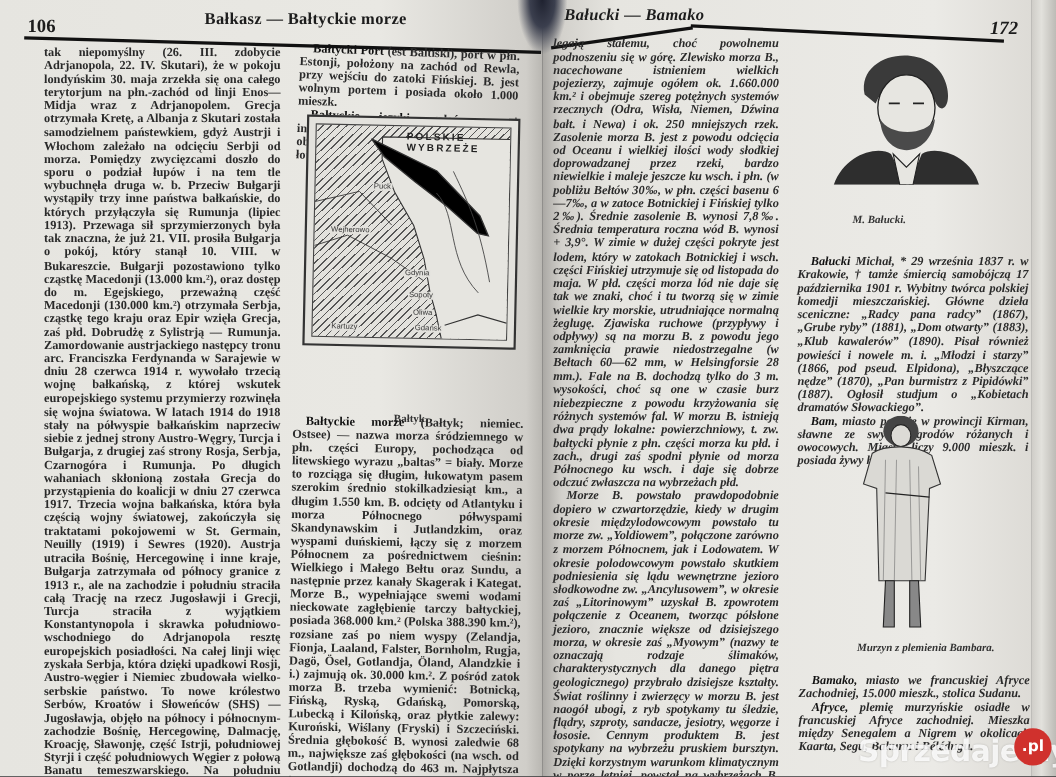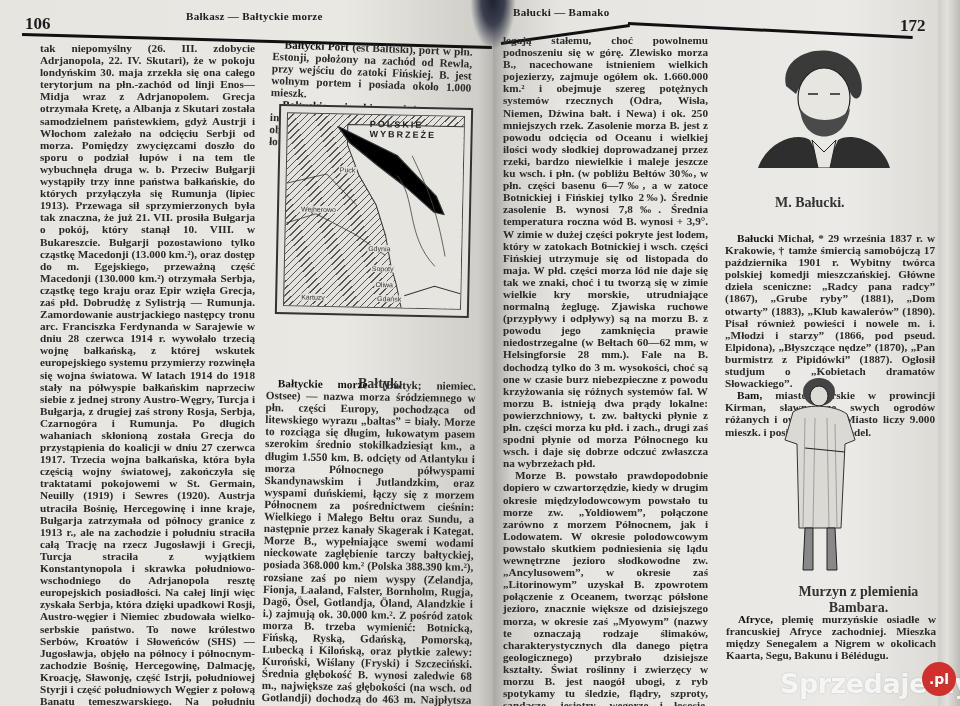--- a/index.html
+++ b/index.html
@@ -5,36 +5,36 @@
   * { box-sizing: border-box; margin: 0; padding: 0; }
   html, body { width: 960px; height: 706px; overflow: hidden; background: #2a2a2c; }
   body { position: relative; font-family: "Liberation Serif", serif; color: #1c1c1c; }
 
   .spread { position: absolute; left: 0; top: 0; width: 864px; height: 706px; }
   .page {
     position: absolute; top: 0; height: 706px; overflow: hidden;
     background: linear-gradient(90deg, #e4e2dd 0%, #e9e8e3 60%, #dcdad5 100%);
   }
   .page-left { left: 0; width: 493px; background: linear-gradient(90deg, #e6e5e0 0%, #e9e8e3 70%, #d0cec9 97%, #b9b7b2 100%); }
-  .page-right { left: 493px; width: 445px; background: linear-gradient(90deg, #a9a7a3 0%, #d3d1cc 4%, #e6e5e0 15%, #ebeae6 80%, #dddbd6 100%); }
+  .page-right { left: 493px; width: 445px; background: linear-gradient(90deg, #a9a7a3 0%, #d3d1cc 4%, #e6e5e0 15%, #ebeae6 80%, #dddbd6 100%); font-style: italic; }
   .edge-right { position: absolute; left: 938px; top: 0; width: 22px; height: 706px; background: linear-gradient(90deg, #cfcdc8, #e2e1dc 40%, #bdbbb6); }
   .gutter-shadow { position: absolute; left: 470px; top: 0; width: 46px; height: 50px;
     background: radial-gradient(ellipse at 50% 0%, #1f2230 0%, #3b3f4e 35%, rgba(60,60,70,0) 70%); }
 
-  .running-head { position: absolute; font-weight: bold; font-size: 11px; letter-spacing: 0.3px; }
+  .running-head { position: absolute; font-weight: bold; font-size: 15px; letter-spacing: 0.3px; }
   .page-num { position: absolute; font-weight: bold; font-size: 17px; }
   .rule { position: absolute; height: 3px; background: #111; }
 
   .col { position: absolute; font-size: 11.2px; line-height: 12.1px; text-align: justify; font-weight: bold; color: #2a2a2a; }
   .col p { text-indent: 0; margin-bottom: 0; }
   .col p + p { margin-top: 0; }
   .col .ind { text-indent: 12px; }
   .head { font-weight: 900; color: #111; }
 
-  .caption { position: absolute; font-size: 14px; font-weight: bold; color: #333; text-align: center; }
+  .caption { position: absolute; font-size: 10px; font-weight: bold; color: #333; text-align: center; }
   .map-frame { position: absolute; border: 2px solid #333; background: #e3e2dd; }
   .map-inner { position: absolute; inset: 6px; border: 1.5px solid #444; overflow: hidden;
     background: repeating-linear-gradient(135deg, #e3e2dd 0 4px, #555 4px 5px); }
   .map-title { position: absolute; font-family: "Liberation Sans", sans-serif; font-size: 9px; font-weight: bold; letter-spacing: 2px; color: #222; }
   .map-label { position: absolute; font-family: "Liberation Sans", sans-serif; font-size: 7px; color: #333; background: #e3e2dd; padding: 0 1px; }
 
   .watermark { position: absolute; left: 780px; top: 668px; font-family: "DejaVu Sans", sans-serif; font-weight: bold; font-size: 27px; color: rgba(255,255,255,0.85); letter-spacing: -0.5px; text-shadow: 0 0 2px rgba(0,0,0,0.2); }
   .wm-badge { position: absolute; left: 922px; top: 662px; width: 34px; height: 34px; border-radius: 50%; background: #d0312d; color: #fff; font-family: "DejaVu Sans", sans-serif; font-weight: bold; font-size: 14px; line-height: 34px; text-align: center; }
 </style>
 </head>
@@ -113,20 +113,21 @@
       <ellipse cx="44" cy="14" rx="16" ry="14" fill="#444"></ellipse>
       <ellipse cx="44" cy="18" rx="9" ry="10" fill="#dcdbd6" stroke="#222"></ellipse>
       <path d="M18 34 C 30 26, 58 26, 72 36 L80 62 L70 66 L66 150 L24 150 L22 66 L10 62 Z" fill="#dad9d4" stroke="#333" stroke-width="1"></path>
       <path d="M30 40 L28 150 M40 40 L38 150 M52 40 L54 150 M60 46 L62 150" stroke="#777" stroke-width="0.6"></path>
       <path d="M30 150 L28 192 L38 192 L38 150 Z M52 150 L52 192 L62 192 L60 150 Z" fill="#888" stroke="#222"></path>
       <path d="M30 70 L70 74" stroke="#222" stroke-width="1.2"></path>
     </svg>
     <div class="caption" style="left:286px;top:584px;">Murzyn z plemienia Bambara.</div>
 
     <div class="col" style="left:233px;top:613px;width:210px;">
+      <p class="ind"><span class="head">Bamako,</span><span> miasto we francuskiej Afryce Zachodniej, 15.000 mieszk., stolica Sudanu.</span></p>
       <p class="ind"><span class="head">Afryce,</span><span> plemię murzyńskie osiadłe w francuskiej Afryce zachodniej. Mieszka między Senegalem a Nigrem w okolicach Kaarta, Segu, Bakunu i Bélédugu.</span></p>
     </div>
   </div>
 
   <div class="edge-right"></div>
   <div class="gutter-shadow"></div>
 
   <div class="watermark">Sprzedajemy</div>
   <div class="wm-badge">.pl</div>
 </div>

